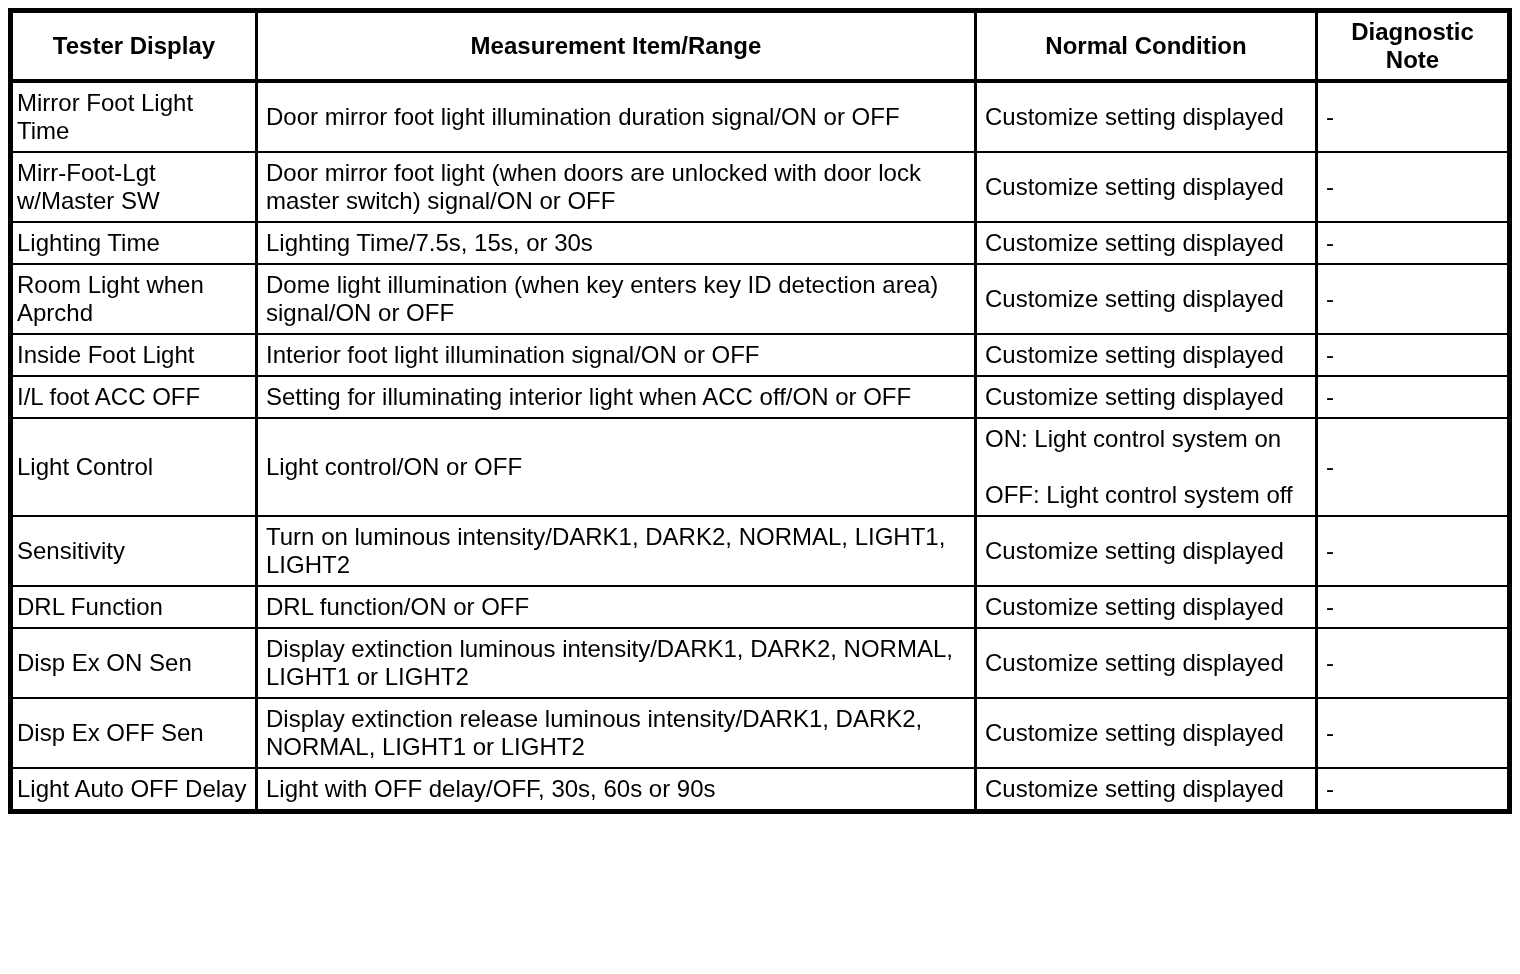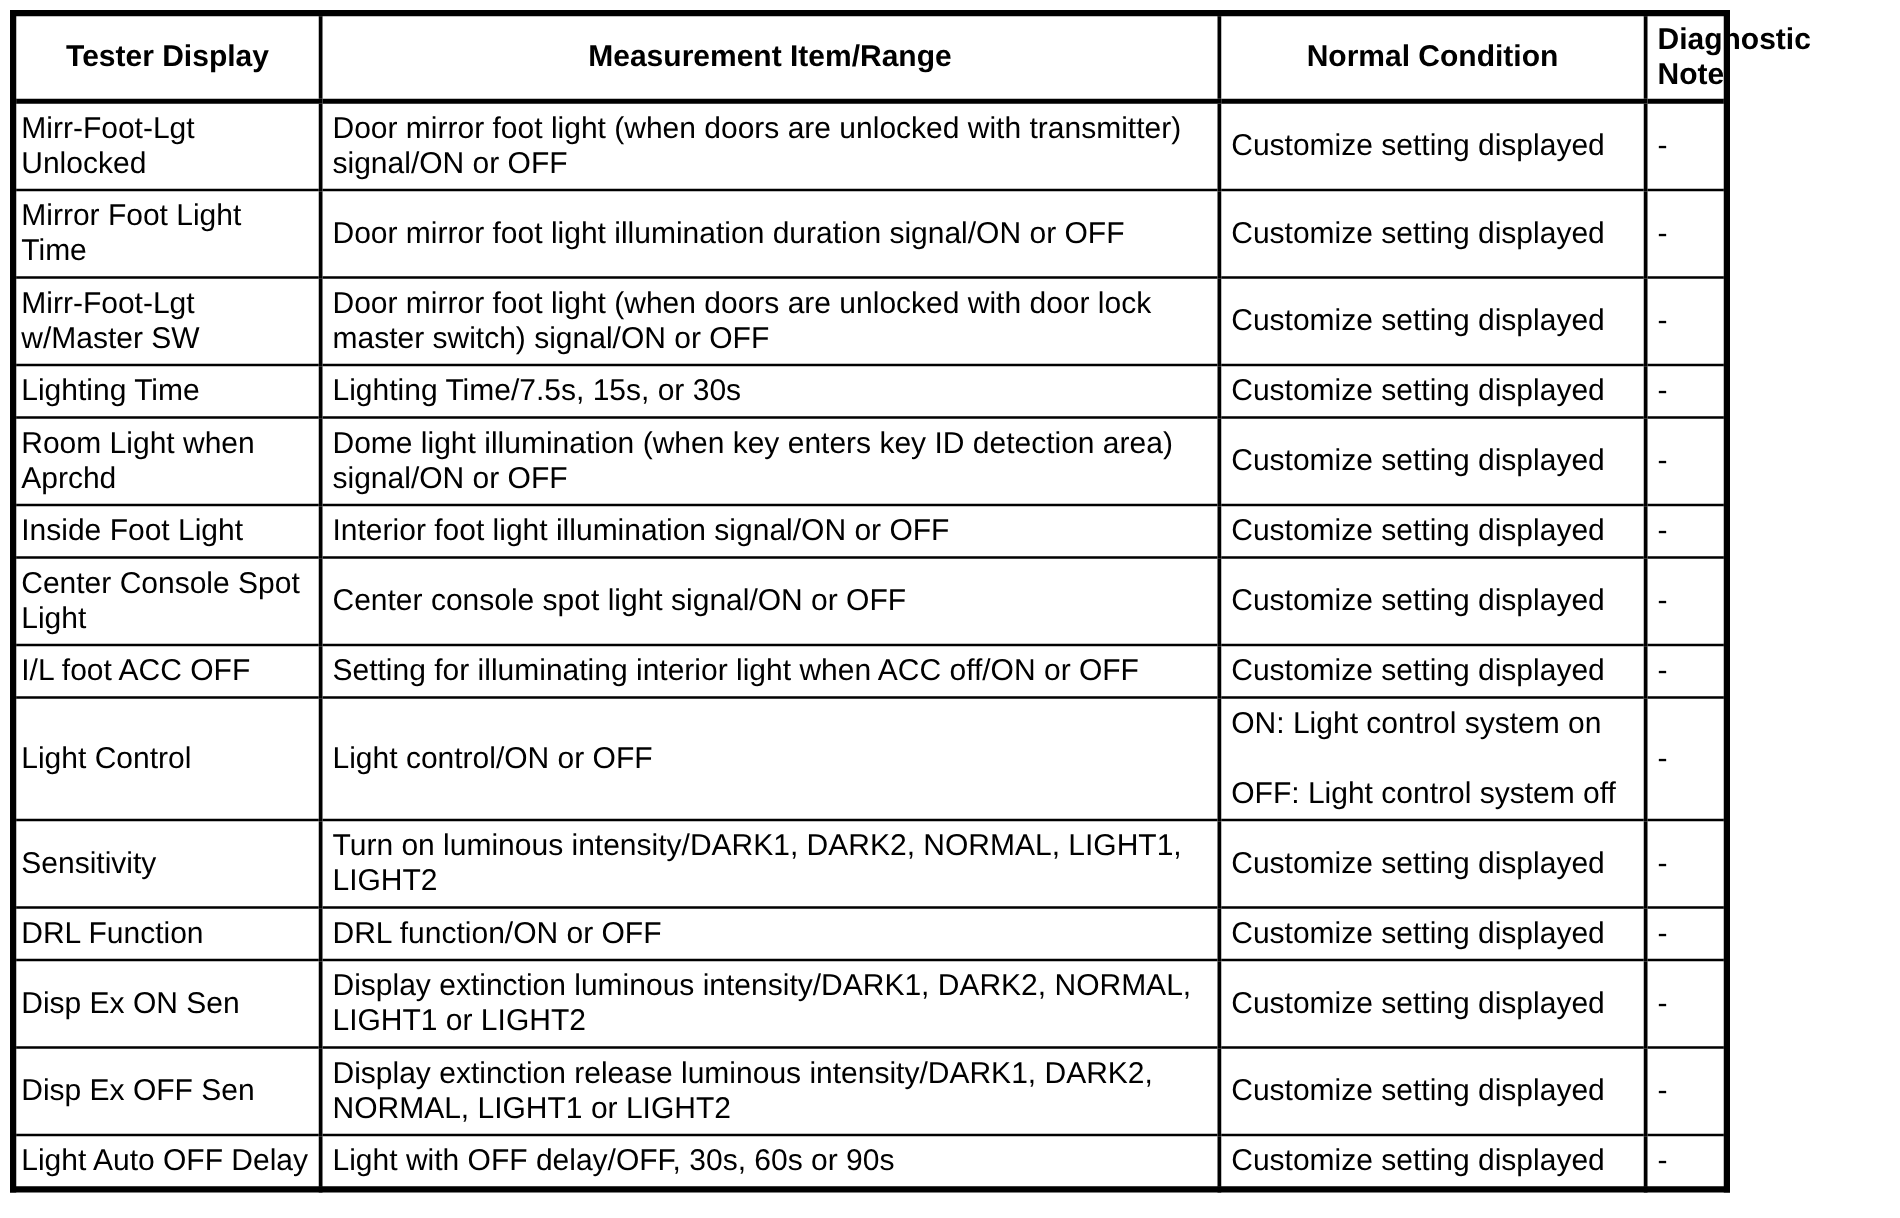--- a/index.html
+++ b/index.html
@@ -8,21 +8,21 @@
     background: #ffffff;
   }
   .page {
     width: 1520px;
     height: 974px;
     box-sizing: border-box;
     padding: 8px;
     background: #ffffff;
   }
   table.spec {
-    width: 1376px;
+    width: 1504px;
     border-collapse: collapse;
     table-layout: fixed;
     border: 5px solid #000000;
     font-family: "Liberation Sans", sans-serif;
     font-size: 24px;
     line-height: 28px;
     color: #000000;
     background: #ffffff;
     padding-left: 16px;
   }
@@ -67,26 +67,20 @@
     <thead>
       <tr>
         <th>Tester Display</th>
         <th>Measurement Item/Range</th>
         <th>Normal Condition</th>
         <th>Diagnostic Note</th>
       </tr>
     </thead>
     <tbody id="table-body">
         <tr>
-    <td class="c-tester">Mirr-Foot-Lgt Unlocked</td>
-    <td>Door mirror foot light (when doors are unlocked with transmitter) signal/ON or OFF</td>
-    <td>Customize setting displayed</td>
-    <td>-</td>
-  </tr>
-        <tr>
     <td class="c-tester">Mirror Foot Light Time</td>
     <td>Door mirror foot light illumination duration signal/ON or OFF</td>
     <td>Customize setting displayed</td>
     <td>-</td>
   </tr>
         <tr>
     <td class="c-tester">Mirr-Foot-Lgt w/Master SW</td>
     <td>Door mirror foot light (when doors are unlocked with door lock master switch) signal/ON or OFF</td>
     <td>Customize setting displayed</td>
     <td>-</td>
@@ -99,26 +93,20 @@
   </tr>
         <tr>
     <td class="c-tester">Room Light when Aprchd</td>
     <td>Dome light illumination (when key enters key ID detection area) signal/ON or OFF</td>
     <td>Customize setting displayed</td>
     <td>-</td>
   </tr>
         <tr>
     <td class="c-tester">Inside Foot Light</td>
     <td>Interior foot light illumination signal/ON or OFF</td>
-    <td>Customize setting displayed</td>
-    <td>-</td>
-  </tr>
-        <tr>
-    <td class="c-tester">Center Console Spot Light</td>
-    <td>Center console spot light signal/ON or OFF</td>
     <td>Customize setting displayed</td>
     <td>-</td>
   </tr>
         <tr>
     <td class="c-tester">I/L foot ACC OFF</td>
     <td>Setting for illuminating interior light when ACC off/ON or OFF</td>
     <td>Customize setting displayed</td>
     <td>-</td>
   </tr>
         <tr>

